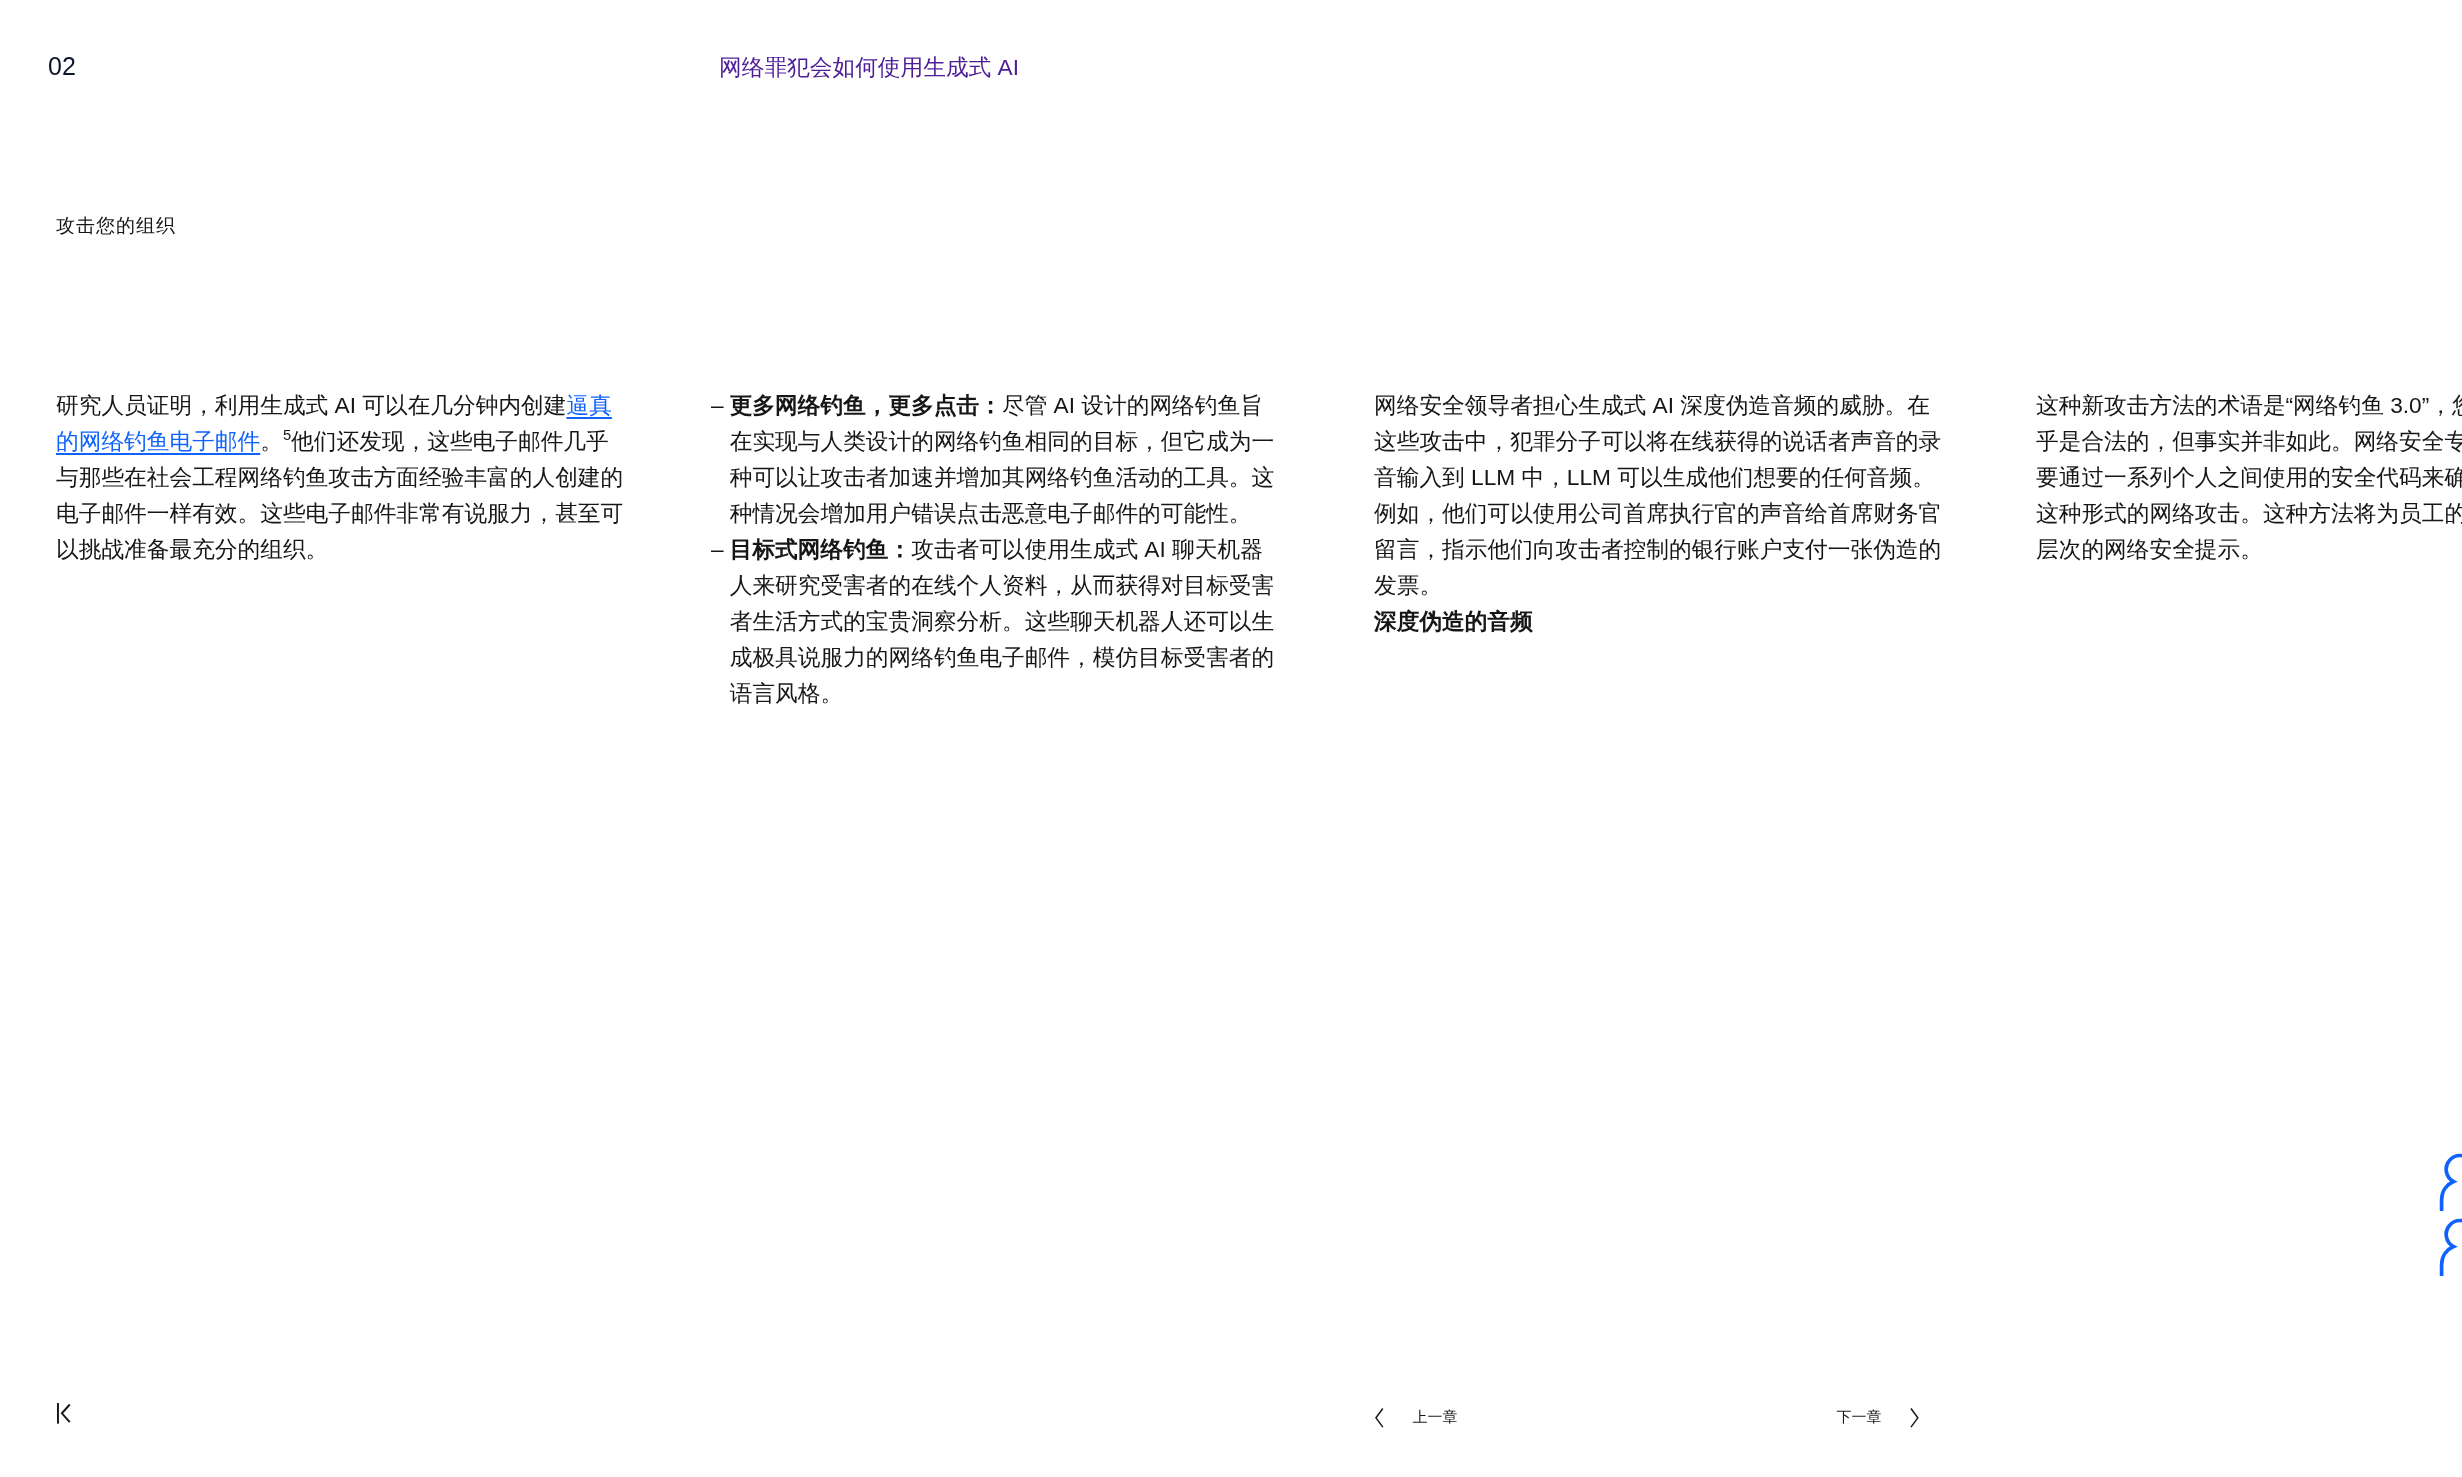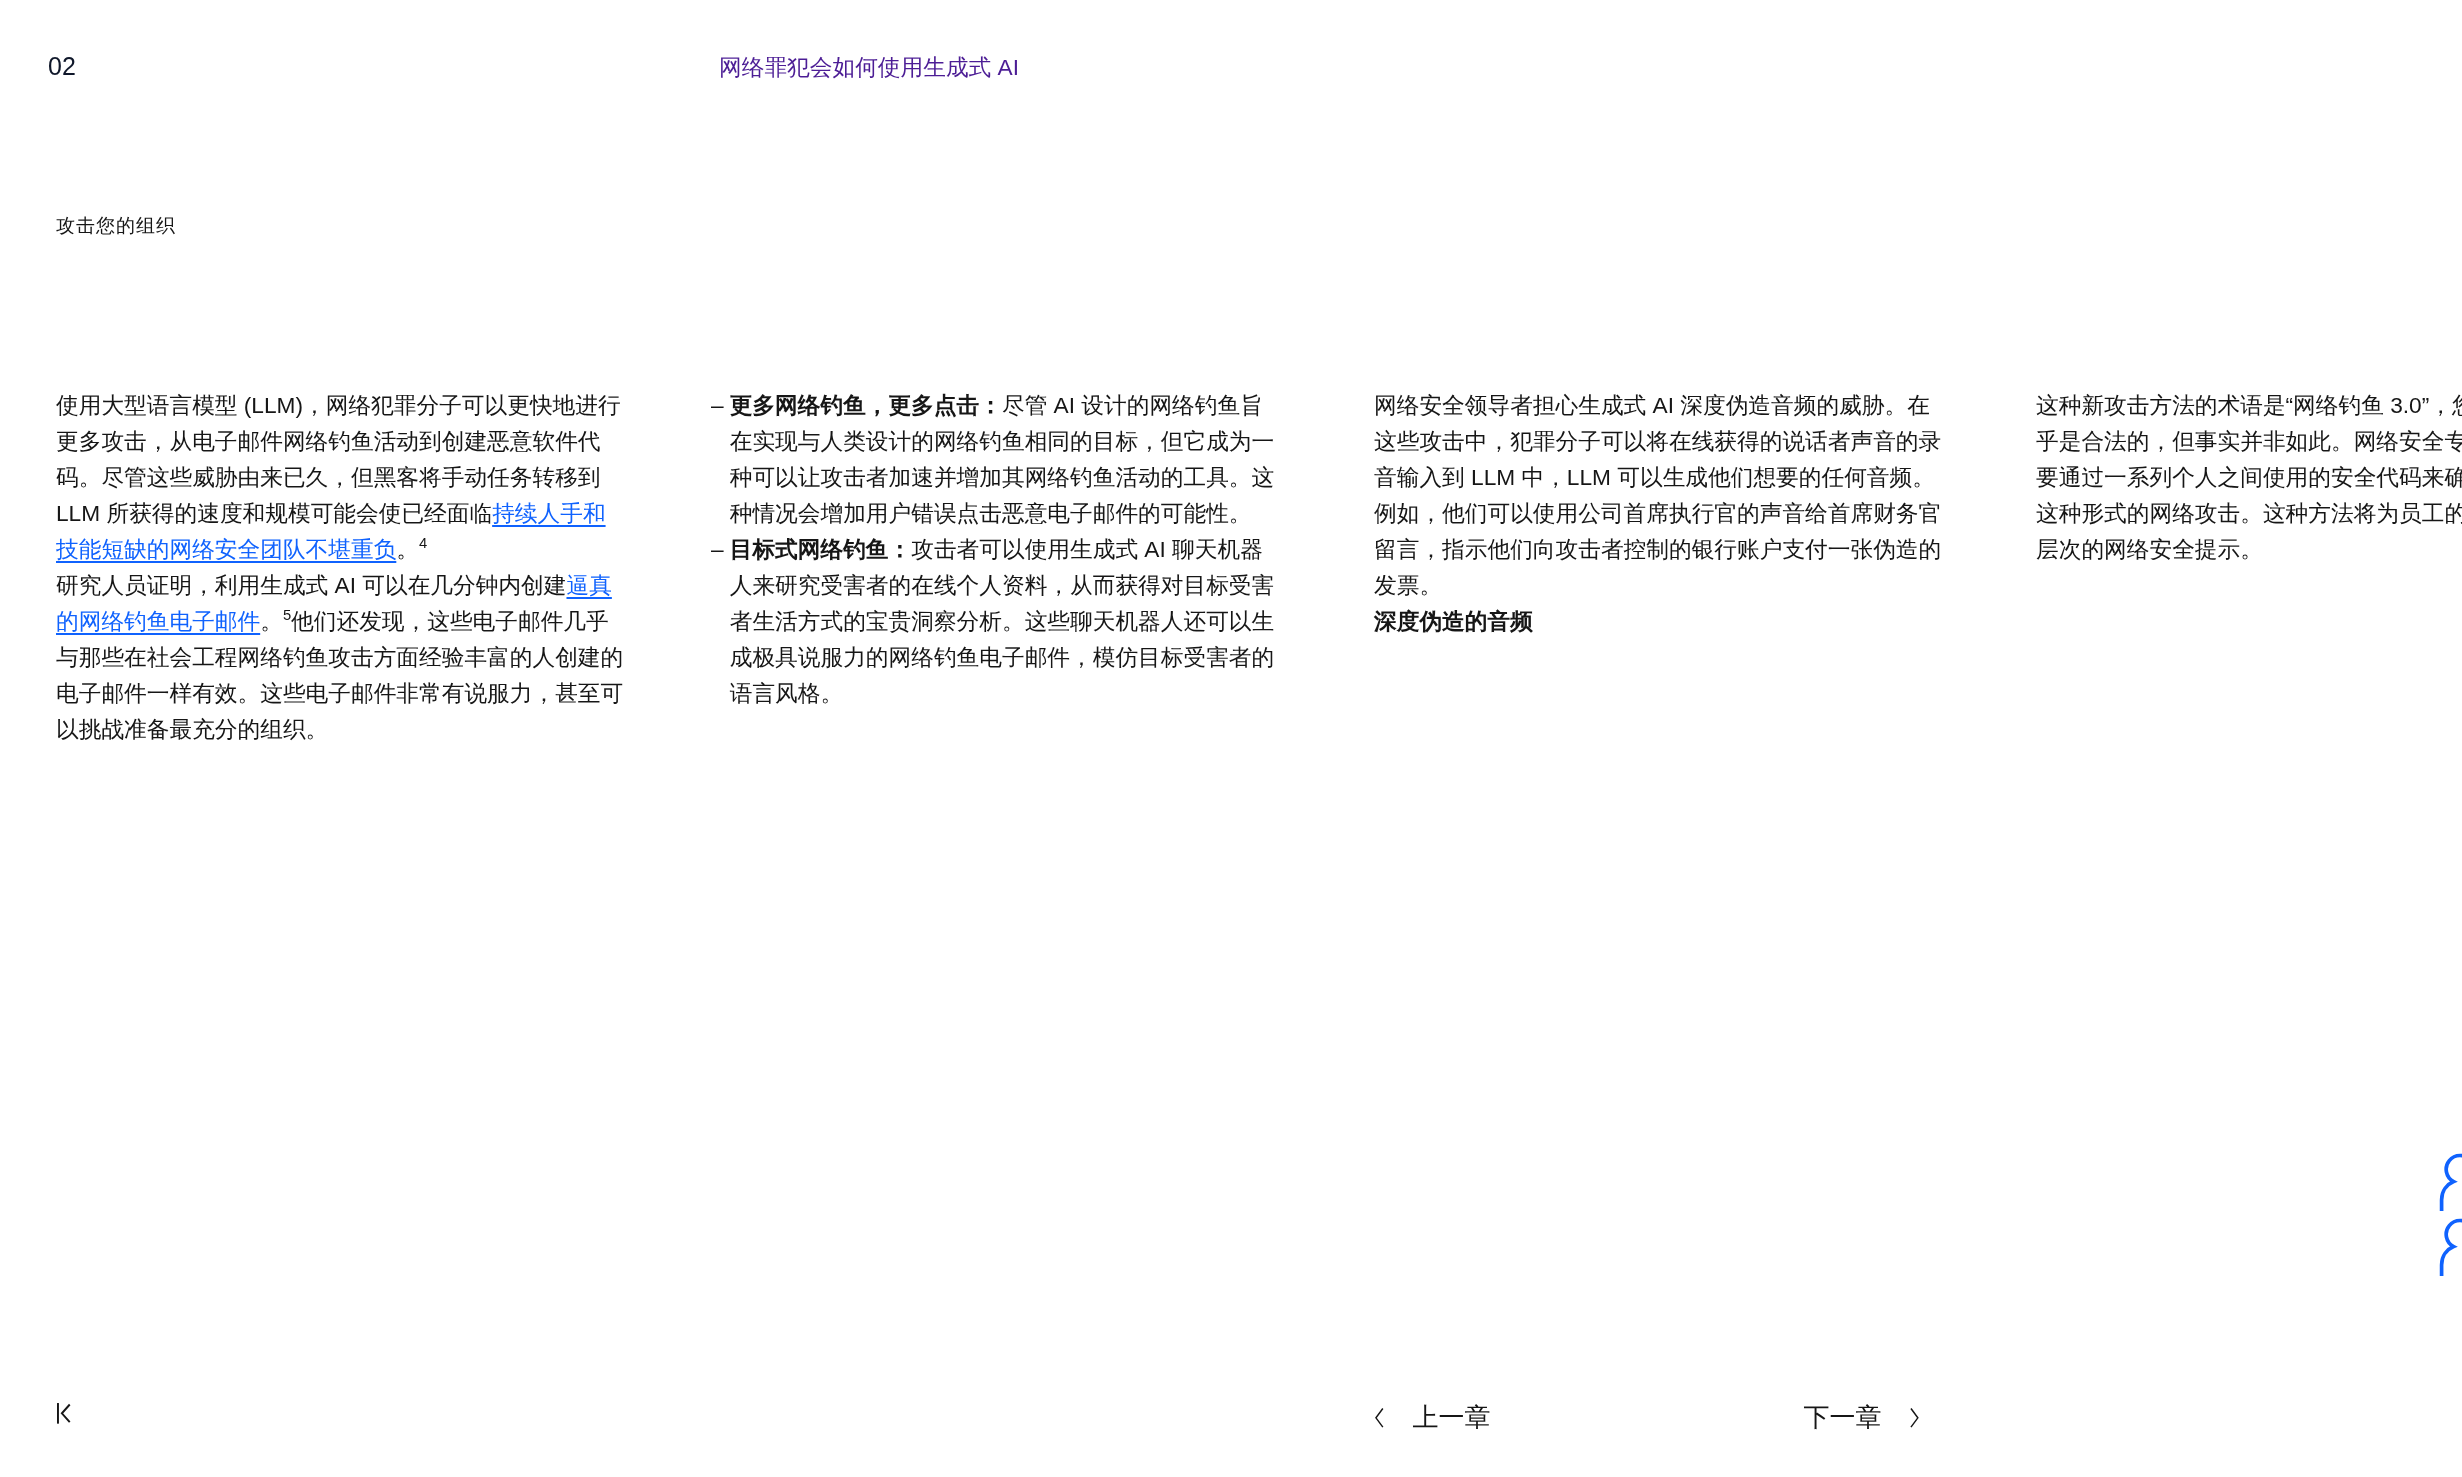--- a/index.html
+++ b/index.html
@@ -37,42 +37,41 @@
   .link{color:#0f62fe;text-decoration:underline;text-decoration-thickness:1.5px;text-underline-offset:4.4px;cursor:pointer;}
   sup.sup{font-size:14.8px;line-height:0;}
   .bullet{display:flex;}
   .bullet .dash{flex:0 0 18.7px;}
   .bullet .bullet-body{flex:1;}
   .footer-first{
     position:absolute;left:56px;top:1402px;width:16.7px;height:22.7px;cursor:pointer;
   }
   .nav-group{
     position:absolute;top:1406px;display:flex;align-items:center;gap:27.6px;
-    font-size:26px;line-height:22.7px;color:#161616;cursor:pointer;text-align:right;
+    font-size:15px;line-height:22.7px;color:#161616;cursor:pointer;text-align:right;
   }
   .nav-prev{left:1374px;}
   .nav-next{right:706px;}
   .people{
     position:absolute;left:2437px;top:1153px;width:136px;
   }
   .people-row{display:flex;height:58px;}
   .people-row + .people-row{margin-top:7.4px;}
   .people-row svg{margin-right:-2px;}
 </style>
 </head>
 <body>
 
 <div class="page">
 
   <div class="page-num-label">02</div>
   <div class="doc-title">网络罪犯会如何使用生成式 AI</div>
   <div class="section-heading">攻击您的组织</div>
 
   <div class="col col-1">
-      <div class="block"><span>使用大型语言模型 (LLM)，网络犯罪分子可以更快地进行更多攻击，从电子邮件网络钓鱼活动到创建恶意软件代码。尽管这些威胁由来已久，但黑客将手动任务转移到 LLM 所获得的速度和规模可能会使已经面临</span><span class="link">持续人手和技能短缺的网络安全团队不堪重负</span><span>。</span><sup class="sup">4</sup></div>
       <div class="block"><span>研究人员证明，利用生成式 AI 可以在几分钟内创建</span><span class="link">逼真的网络钓鱼电子邮件</span><span>。</span><sup class="sup">5</sup><span>他们还发现，这些电子邮件几乎与那些在社会工程网络钓鱼攻击方面经验丰富的人创建的电子邮件一样有效。这些电子邮件非常有说服力，甚至可以挑战准备最充分的组织。</span></div>
     </div>
   <div class="col col-2">
       <div class="bullet">
         <span class="dash">–</span>
         <span class="bullet-body"><span class="bold">更多网络钓鱼，更多点击：</span><span>尽管 AI 设计的网络钓鱼旨在实现与人类设计的网络钓鱼相同的目标，但它成为一种可以让攻击者加速并增加其网络钓鱼活动的工具。这种情况会增加用户错误点击恶意电子邮件的可能性。</span></span>
       </div>
       <div class="bullet">
         <span class="dash">–</span>
         <span class="bullet-body"><span class="bold">目标式网络钓鱼：</span><span>攻击者可以使用生成式 AI 聊天机器人来研究受害者的在线个人资料，从而获得对目标受害者生活方式的宝贵洞察分析。这些聊天机器人还可以生成极具说服力的网络钓鱼电子邮件，模仿目标受害者的语言风格。</span></span>

